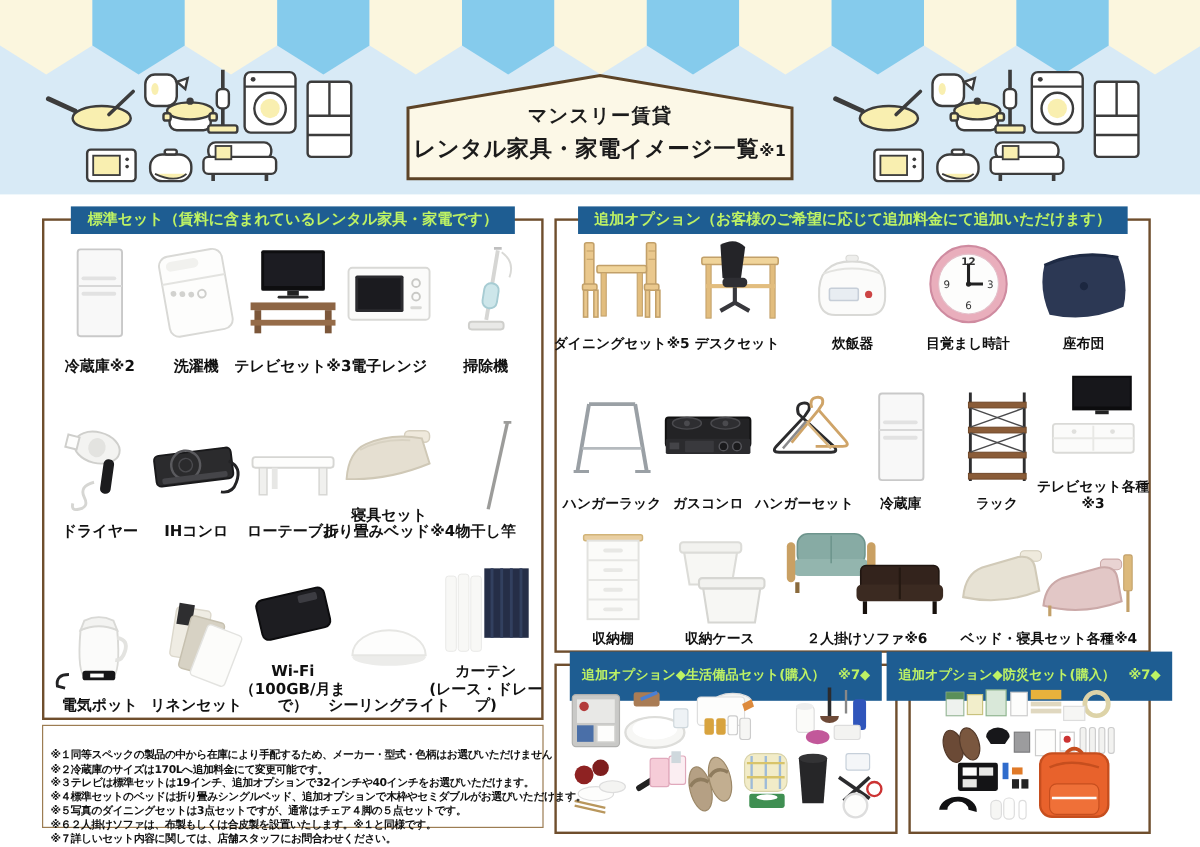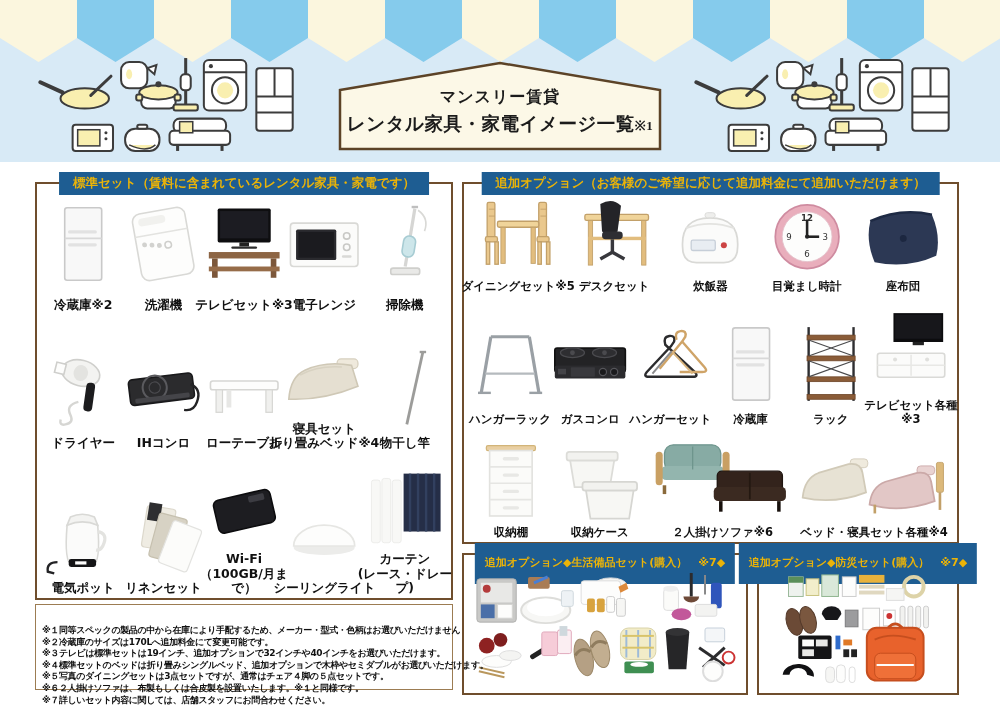--- a/index.html
+++ b/index.html
@@ -10,26 +10,26 @@
   .awning svg.stripes{position:absolute;left:0;top:0;}
   .decor{position:absolute;top:52px;width:268px;height:106px;}
   .decor.left{left:32px;}
   .decor.right{left:688px;}
   .decor svg{width:100%;height:100%;}
   
   .plaque{position:absolute;left:337px;top:60px;width:326px;height:92px;}
   .plaque svg{position:absolute;left:0;top:0;width:100%;height:100%;}
   .plaque-text{position:absolute;left:0;right:0;top:27px;text-align:center;color:#1b1b1b;}
   .plaque-l1{font-size:16px;font-weight:700;letter-spacing:1px;}
-  .plaque-l2{font-size:18.5px;font-weight:700;margin-top:3px;letter-spacing:0.5px;font-family:Liberation Serif, serif;}
+  .plaque-l2{font-size:18.5px;font-weight:700;margin-top:3px;letter-spacing:0.5px;}
   .plaque-l2 .note{font-size:13px;font-weight:700;}
   
   .box{position:absolute;background:#fff;border:2px solid #6f4e2d;box-sizing:border-box;}
   .box-header{position:absolute;top:-12px;left:50%;transform:translateX(-50%);
-      background:#1e5d92;color:#eab308;font-weight:700;white-space:nowrap;
+      background:#1e5d92;color:#bef264;font-weight:700;white-space:nowrap;
       padding:3px 14px;font-size:12.5px;line-height:1.35;}
   .box-header.small{font-size:11px;padding:13px 10px;}
   #standard-box{left:35px;top:182px;width:418px;height:418px;}
   #optional-box{left:462px;top:182px;width:497px;height:362px;}
   #life-box{left:462px;top:553px;width:286px;height:142px;}
   #disaster-box{left:757px;top:553px;width:202px;height:142px;}
   #footnote-box{left:35px;top:604px;width:418px;height:86px;position:absolute;
       border:1px solid #9c7c52;box-sizing:border-box;padding:20px 6px;background:#fff;}
   
   .rows{position:absolute;inset:8px 2px 2px 2px;display:flex;flex-direction:column;justify-content:space-between;}

